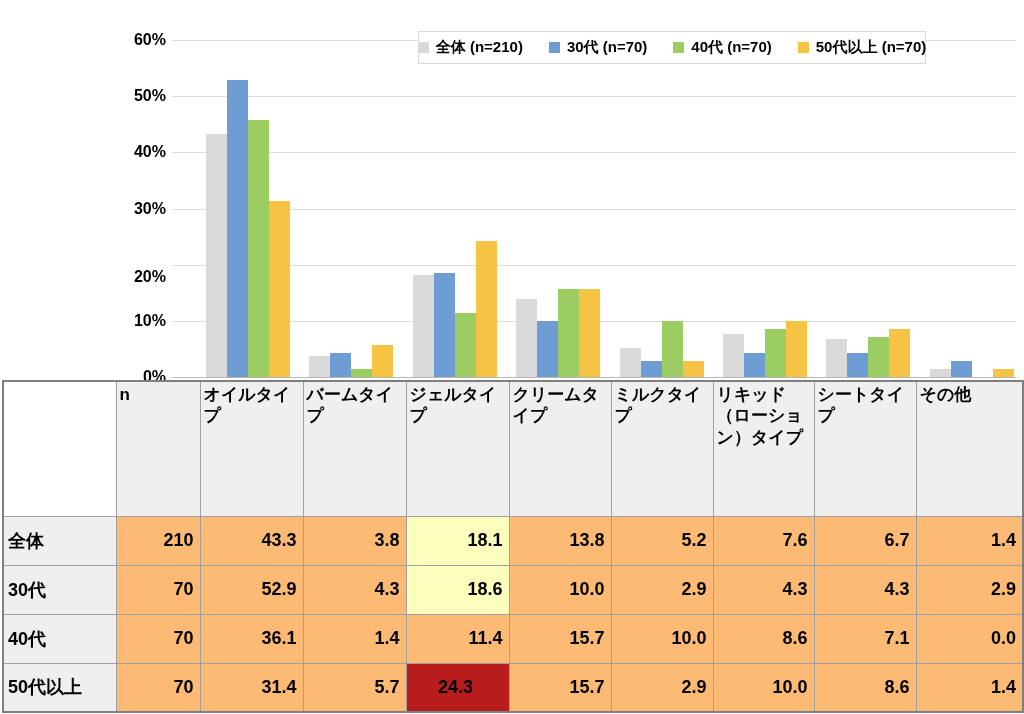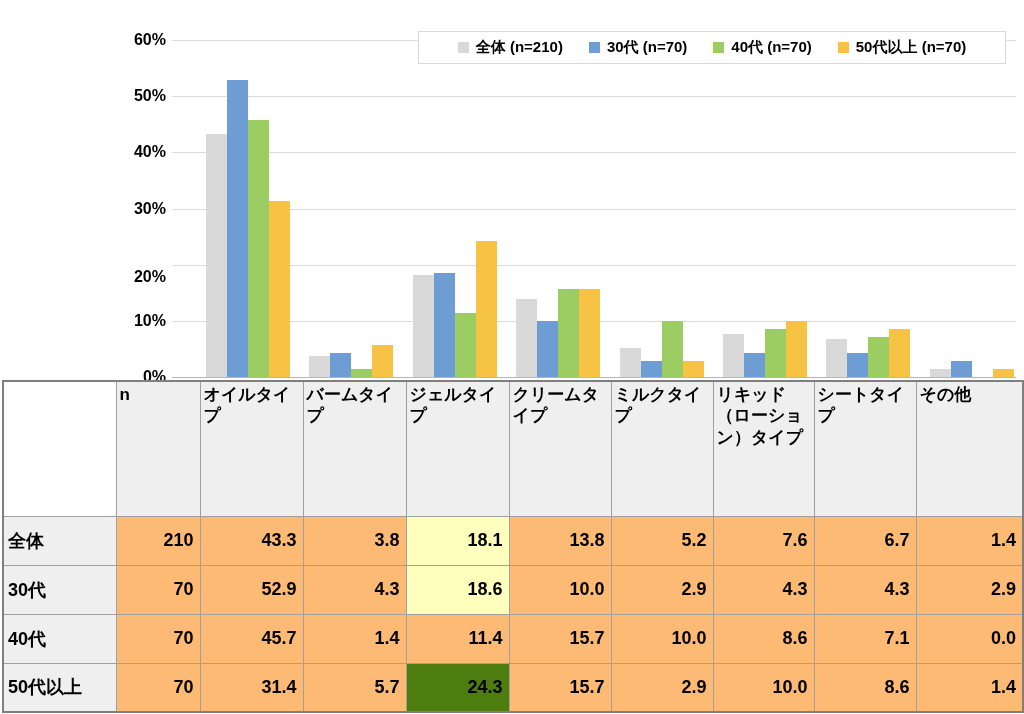--- a/index.html
+++ b/index.html
@@ -13,21 +13,21 @@
   }
   .plot{position:absolute;left:0;top:0;width:1024px;height:380px;}
   .gridline{position:absolute;left:172px;width:844px;height:1px;background:#dcdcdc;}
   .gridline.axis{background:#b7b7b7;}
   .ylabel{
     position:absolute;left:92px;width:74px;text-align:right;
     font-size:16px;font-weight:bold;transform:translateY(-50%);line-height:1;
   }
   .bar{position:absolute;width:21px;}
   .legend{
-    position:absolute;left:418px;top:31px;width:588px;height:33px;
+    position:absolute;left:418px;top:31px;width:508px;height:33px;
     background:#fff;border:1px solid #d9d9d9;box-sizing:border-box;
     display:flex;align-items:center;justify-content:center;gap:26px;
   }
   .legend-item{display:flex;align-items:center;font-size:15px;font-weight:bold;white-space:nowrap;}
   .legend-swatch{width:11px;height:11px;margin-right:7px;flex:0 0 auto;}
   table.data-table{
     position:absolute;left:2px;top:380px;width:1020px;
     border-collapse:collapse;table-layout:fixed;
     border:2px solid #7f7f7f;
   }
@@ -165,35 +165,35 @@
           <td class="num" style="background: rgb(255, 255, 189); text-align: right;">18.6</td>
           <td class="num">10.0</td>
           <td class="num">2.9</td>
           <td class="num">4.3</td>
           <td class="num">4.3</td>
           <td class="num">2.9</td>
         </tr>
         <tr>
           <td class="rowlabel">40代</td>
           <td class="num">70</td>
-          <td class="num">45.7</td>
+          <td class="num">36.1</td>
           <td class="num">1.4</td>
           <td class="num">11.4</td>
           <td class="num">15.7</td>
           <td class="num">10.0</td>
           <td class="num">8.6</td>
           <td class="num">7.1</td>
           <td class="num">0.0</td>
         </tr>
         <tr>
           <td class="rowlabel">50代以上</td>
           <td class="num">70</td>
           <td class="num">31.4</td>
           <td class="num">5.7</td>
-          <td class="num" style="background: #4d7c0f;">24.3</td>
+          <td class="num" style="background: #b91c1c; text-align: center;">24.3</td>
           <td class="num">15.7</td>
           <td class="num">2.9</td>
           <td class="num">10.0</td>
           <td class="num">8.6</td>
           <td class="num">1.4</td>
         </tr>
       </tbody>
     </table>
 </div>
 

